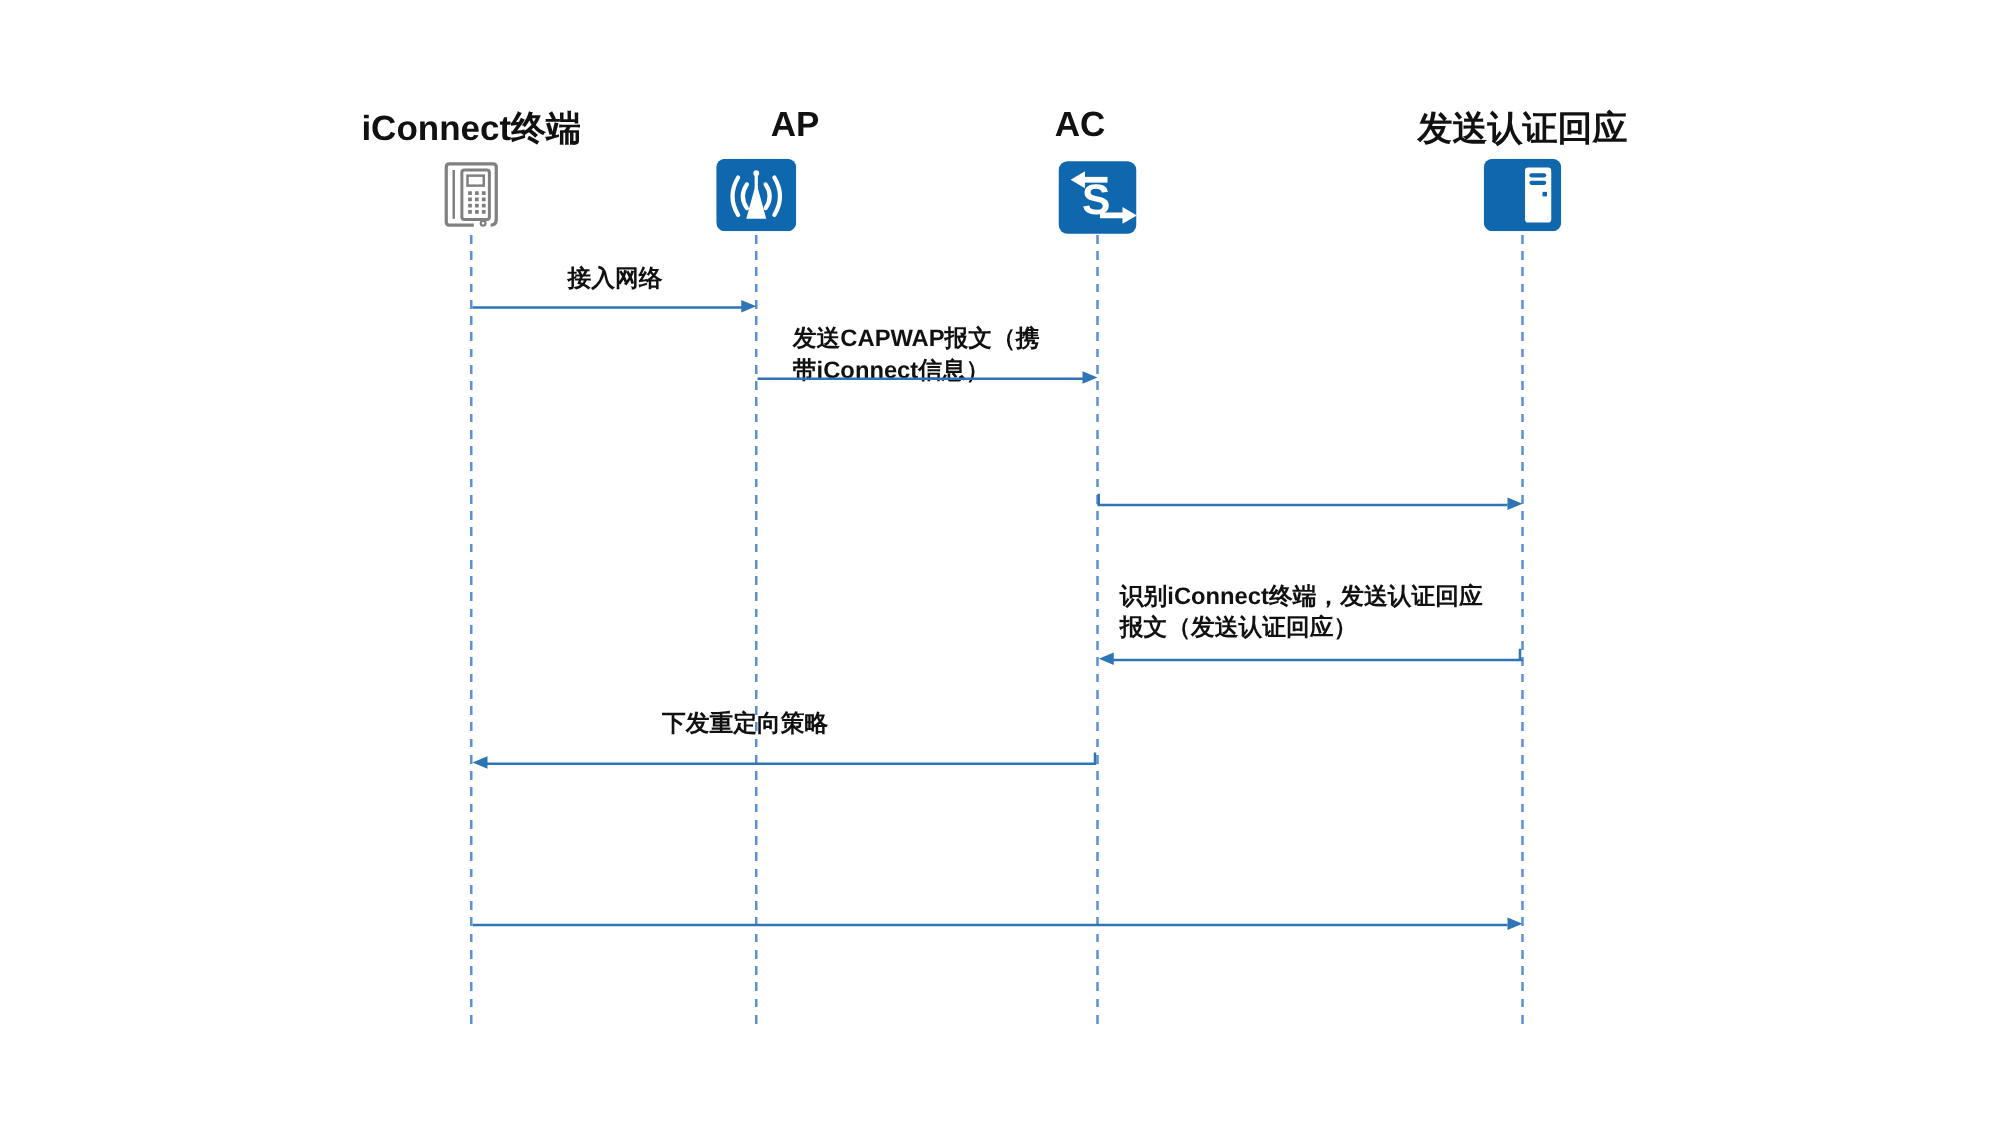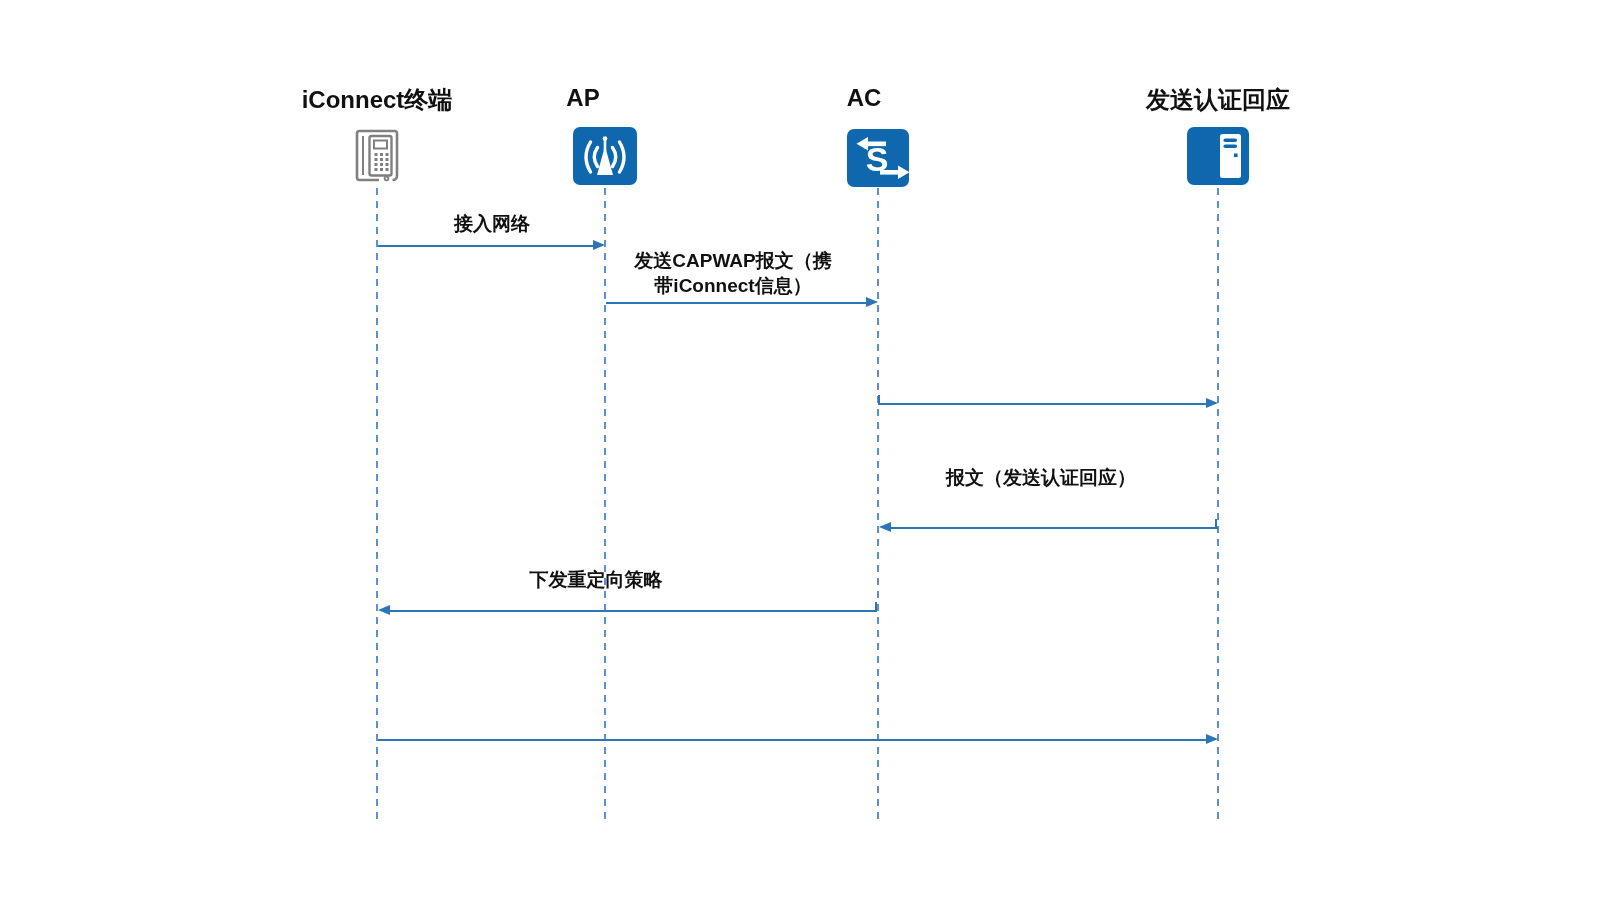--- a/index.html
+++ b/index.html
@@ -9,51 +9,51 @@
     --icon-blue:#0F67AD;
     --icon-gray:#808080;
     --text:#111111;
   }
   .canvas {
     position:relative; width:1600px; height:900px; background:#ffffff;
     font-family:"Liberation Sans","DejaVu Sans",sans-serif; overflow:hidden;
   }
   .actor-title {
     position:absolute; top:84px; transform:translateX(-50%);
-    font-size:24px; font-weight:700; color:var(--text); white-space:nowrap;
+    font-size:28px; font-weight:700; color:var(--text); white-space:nowrap;
   }
   .actor-icon { position:absolute; }
   .lifeline {
     position:absolute; top:188px; height:632px; width:2.4px;
     background:repeating-linear-gradient(to bottom, var(--lifeline) 0 7px, transparent 7px 13px);
   }
   .msg-line { position:absolute; height:2.4px; background:var(--arrow); }
   .arrow-right {
     position:absolute; width:0; height:0;
     border-top:5.5px solid transparent; border-bottom:5.5px solid transparent;
     border-left:12px solid var(--arrow);
   }
   .arrow-left {
     position:absolute; width:0; height:0;
     border-top:5.5px solid transparent; border-bottom:5.5px solid transparent;
     border-right:12px solid var(--arrow);
   }
   .tick { position:absolute; width:2.4px; height:9px; background:var(--arrow); }
   .msg-label {
-    position:absolute; transform:translateX(-50%); text-align:center;
+    position:absolute; transform:translateX(-50%); text-align:left;
     font-size:19px; line-height:25px; font-weight:700; color:var(--text); white-space:nowrap;
   }
 </style>
 </head>
 <body>
 
 <div class="canvas">
 
   <div class="actor-title" style="left:377px">iConnect终端</div>
-  <div class="actor-title" style="left:583px">AP</div>
+  <div class="actor-title" style="left:636px">AP</div>
   <div class="actor-title" style="left:864px">AC</div>
   <div class="actor-title" style="left:1218px">发送认证回应</div>
 
   <div class="actor-icon" style="left:349px; top:127px">
     <svg width="56" height="56" viewBox="0 0 56 56" style="color:var(--icon-gray)">
       <path d="M 30 53 H 10.5 Q 8 53 8 50.5 V 6.5 Q 8 4 10.5 4 H 45.5 Q 48 4 48 6.5 V 48.5 Q 48 53 43.5 53" fill="none" stroke="currentColor" stroke-width="2.6"></path>
       <circle cx="37.5" cy="51.5" r="1.9" fill="none" stroke="currentColor" stroke-width="1.8"></circle>
       <line x1="14" y1="9" x2="14" y2="48" stroke="currentColor" stroke-width="2"></line>
       <rect x="20.5" y="9" width="22" height="39.5" rx="2" fill="none" stroke="currentColor" stroke-width="2.4"></rect>
       <rect x="25" y="13.5" width="13" height="8" fill="none" stroke="currentColor" stroke-width="2"></rect>
@@ -112,32 +112,33 @@
   <div class="lifeline" style="left:604px"></div>
   <div class="lifeline" style="left:877px"></div>
   <div class="lifeline" style="left:1217px"></div>
 
   <div class="msg-label" style="left:492px; top:211px">
     <div>接入网络</div>
   </div>
   <div class="msg-line" style="left:378px; top:245px; width:216px"></div>
   <div class="arrow-right" style="left:593px; top:240px"></div>
 
-  <div class="msg-label" style="left:733px; top:248px">
+  <div class="msg-label" style="left:733px; top:259px">
     <div>发送CAPWAP报文（携</div>
     <div>带iConnect信息）</div>
   </div>
   <div class="msg-line" style="left:606px; top:302px; width:261px"></div>
   <div class="arrow-right" style="left:866px; top:297px"></div>
 
   <div class="tick" style="left:878px; top:395px"></div>
   <div class="msg-line" style="left:878px; top:403px; width:328px"></div>
   <div class="arrow-right" style="left:1206px; top:398px"></div>
 
   <div class="msg-label" style="left:1041px; top:465px">
+    <div>识别iConnect终端，发送认证回应</div>
     <div>报文（发送认证回应）</div>
   </div>
   <div class="tick" style="left:1215px; top:519px"></div>
   <div class="msg-line" style="left:890px; top:527px; width:328px"></div>
   <div class="arrow-left" style="left:879px; top:522px"></div>
 
   <div class="msg-label" style="left:596px; top:567px">
     <div>下发重定向策略</div>
   </div>
   <div class="tick" style="left:875px; top:602px"></div>

